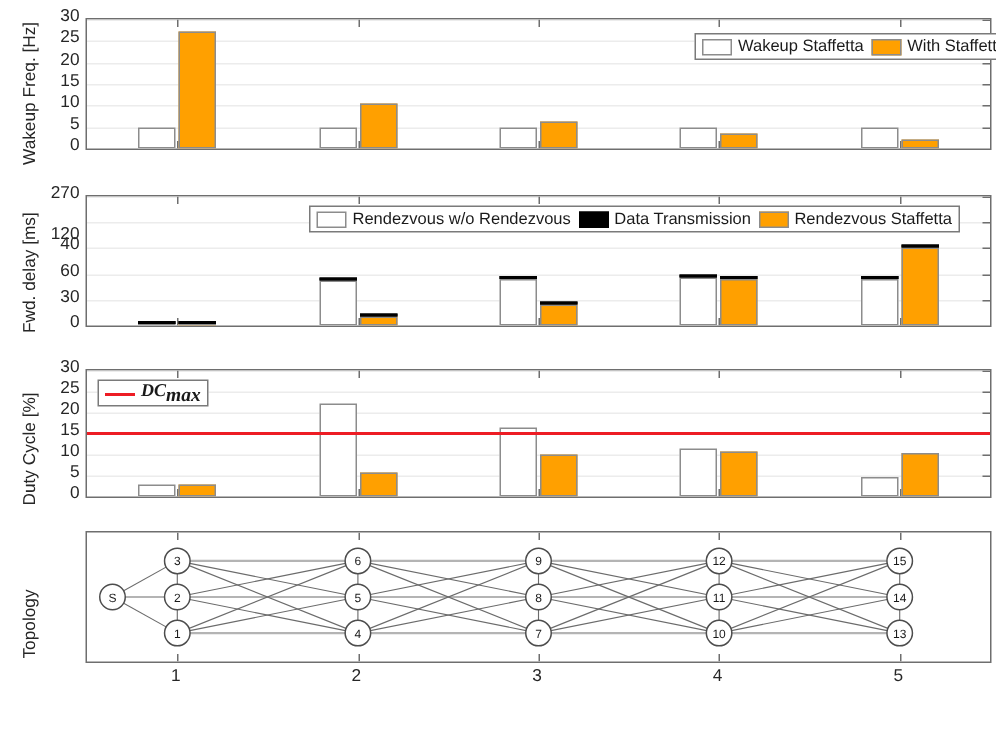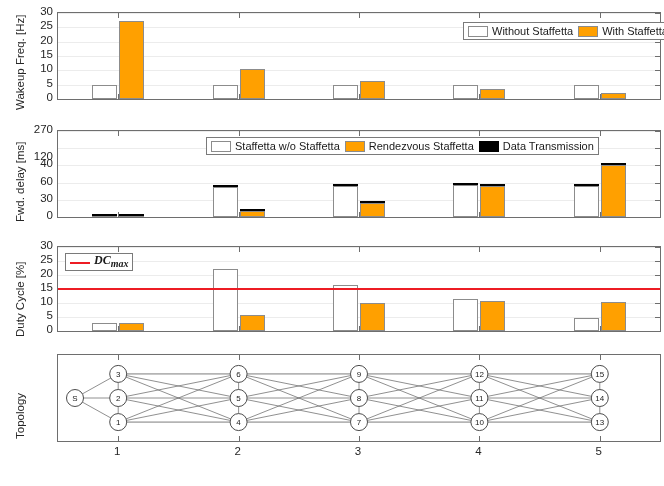--- a/index.html
+++ b/index.html
@@ -38,21 +38,21 @@
           padding:1px 4px;gap:5px;font-size:11px;line-height:12px;z-index:6;white-space:nowrap;}
   .legend .item{display:flex;align-items:center;gap:4px;}
   .legend .swatch{display:inline-block;width:20px;height:11px;box-sizing:border-box;border:1px solid #8c8c8c;}
   .legend .swatch.white{background:#fff;}
   .legend .swatch.orange{background:#FFA000;}
   .legend .swatch.black{background:#000;border-color:#000;}
   .legend .swatch.redline{border:none;height:11px;position:relative;background:transparent;}
   .legend .swatch.redline::after{content:"";position:absolute;left:0;right:0;top:5px;height:2px;background:#ED1C24;}
   .legend .ltext{color:#1a1a1a;}
   .legend .ltext.math{font-family:"Liberation Serif", serif;font-style:italic;font-weight:bold;font-size:12px;}
-  .legend .ltext.math sub{font-size:10px;font-style:italic;}
+  .legend .ltext.math sub{font-size:13px;font-style:italic;}
 
   .topo-svg{position:absolute;left:0;top:0;}
   .nodecirc{fill:#ffffff;stroke:#4d4d4d;stroke-width:1;}
   .nodetxt{font-family:"Liberation Sans", sans-serif;font-size:8px;fill:#1a1a1a;
            text-anchor:middle;dominant-baseline:central;}
   .edge{stroke:#6b6b6b;stroke-width:0.75;fill:none;}
   .edge.rail{stroke:#b4b4b4;stroke-width:1.6;}
 </style>
 </head>
 <body>
@@ -108,21 +108,21 @@
   <div class="ylab" style="top: 98px; right: 611px;">0</div>
       <div class="ylab" style="top: 83.6667px; right: 611px;">5</div>
       <div class="ylab" style="top: 69.3333px; right: 611px;">10</div>
       <div class="ylab" style="top: 55px; right: 611px;">15</div>
       <div class="ylab" style="top: 40.6667px; right: 611px;">20</div>
       <div class="ylab" style="top: 26.3333px; right: 611px;">25</div>
       <div class="ylab" style="top: 12px; right: 611px;">30</div>
       <div class="legend" style="left:463px;top:22px;height:18px;">
         <div class="item">
           <span class="swatch white"></span>
-          <span class="ltext">Without Staffetta</span>
+          <span class="ltext">Wakeup Staffetta</span>
         </div>
         <div class="item">
           <span class="swatch orange"></span>
           <span class="ltext">With Staffetta</span>
         </div>
       </div>
     </div>
 
   <div class="panel" style="left:0;top:118px;width:664px;height:118px;">
 
@@ -179,29 +179,29 @@
       </div>
   <div class="ylab" style="top: 98px; right: 611px;">0</div>
       <div class="ylab" style="top: 80.8px; right: 611px;">30</div>
       <div class="ylab" style="top: 63.6px; right: 611px;">60</div>
       <div class="ylab" style="top: 46.4px; right: 611px;">40</div>
       <div class="ylab" style="top: 39px; right: 611px;">120</div>
       <div class="ylab" style="top: 12px; right: 611px;">270</div>
       <div class="legend" style="left:206px;top:19px;height:18px;">
         <div class="item">
           <span class="swatch white"></span>
-          <span class="ltext">Staffetta w/o Staffetta</span>
+          <span class="ltext">Rendezvous w/o Rendezvous</span>
+        </div>
+        <div class="item">
+          <span class="swatch black"></span>
+          <span class="ltext">Data Transmission</span>
         </div>
         <div class="item">
           <span class="swatch orange"></span>
           <span class="ltext">Rendezvous Staffetta</span>
-        </div>
-        <div class="item">
-          <span class="swatch black"></span>
-          <span class="ltext">Data Transmission</span>
         </div>
       </div>
     </div>
 
   <div class="panel" style="left:0;top:236px;width:664px;height:108px;">
 
     <div class="axistitle" style="left:14px;top:101px;transform:rotate(-90deg);">Duty Cycle [%]</div>
 
     <div class="plotbox" id="p3box" style="left:57px;top:10px;width:604px;height:86px;">
         <div class="tick" style="top: 84px;"></div>

